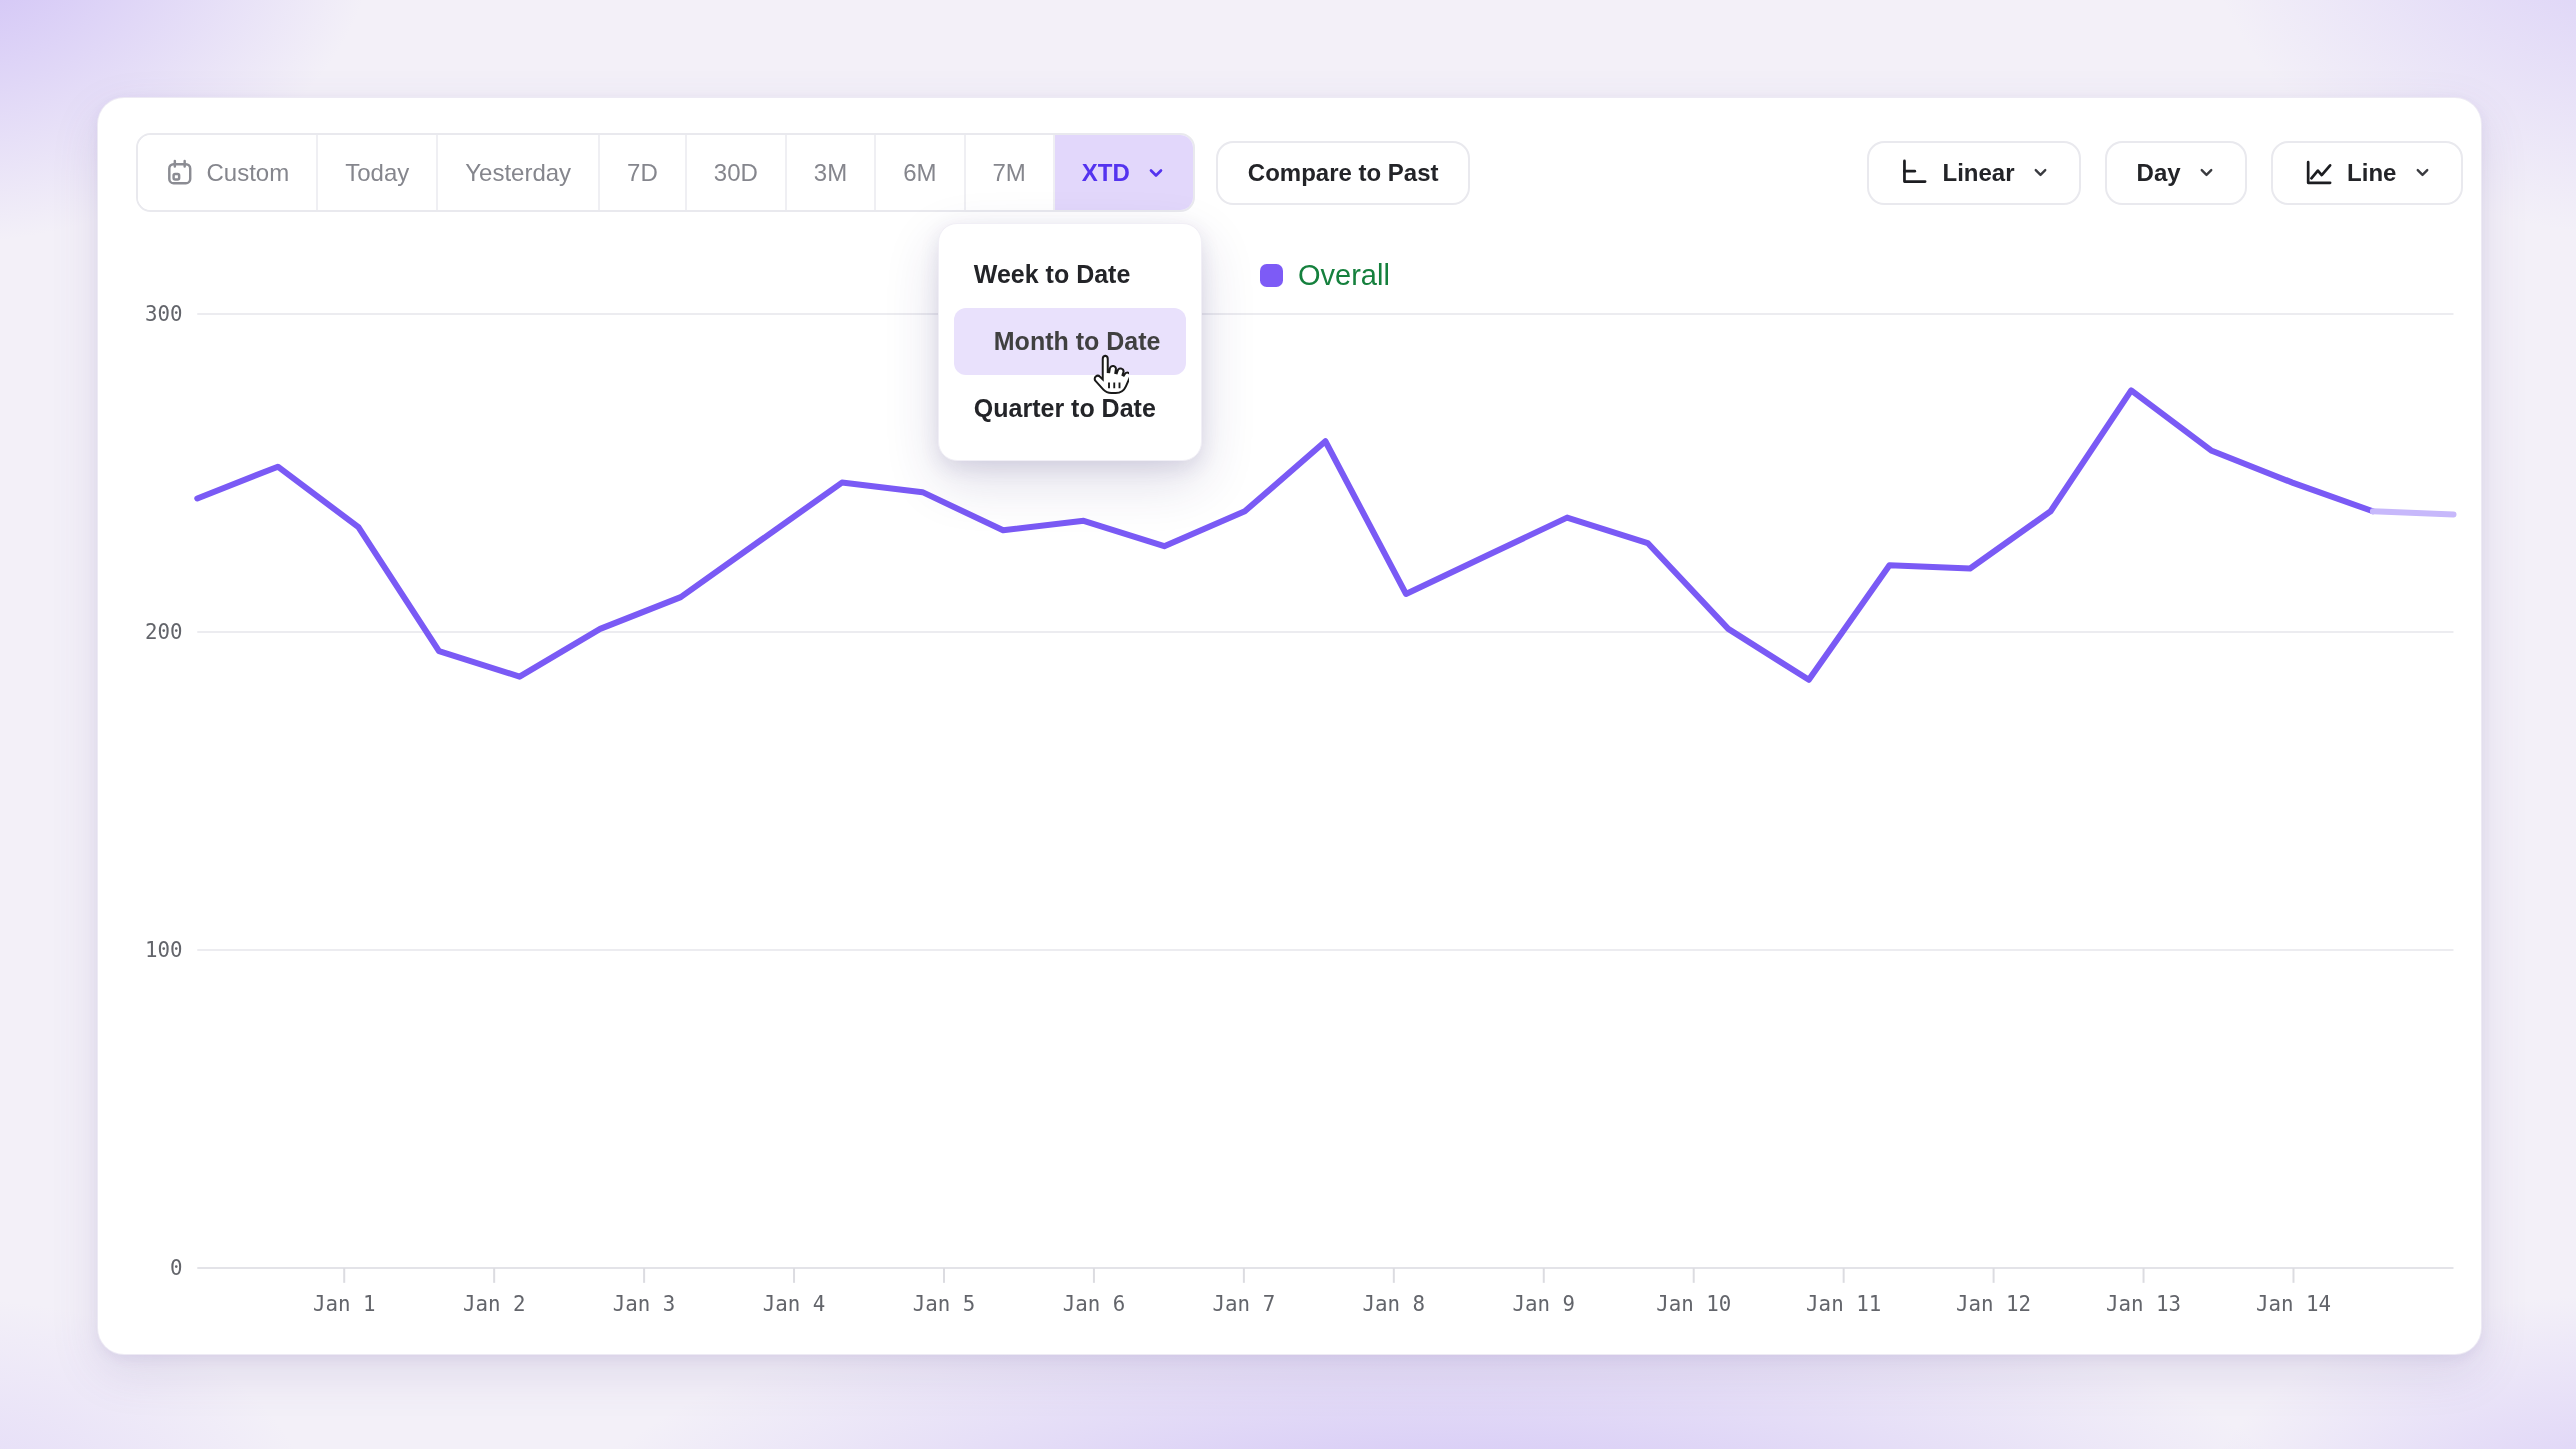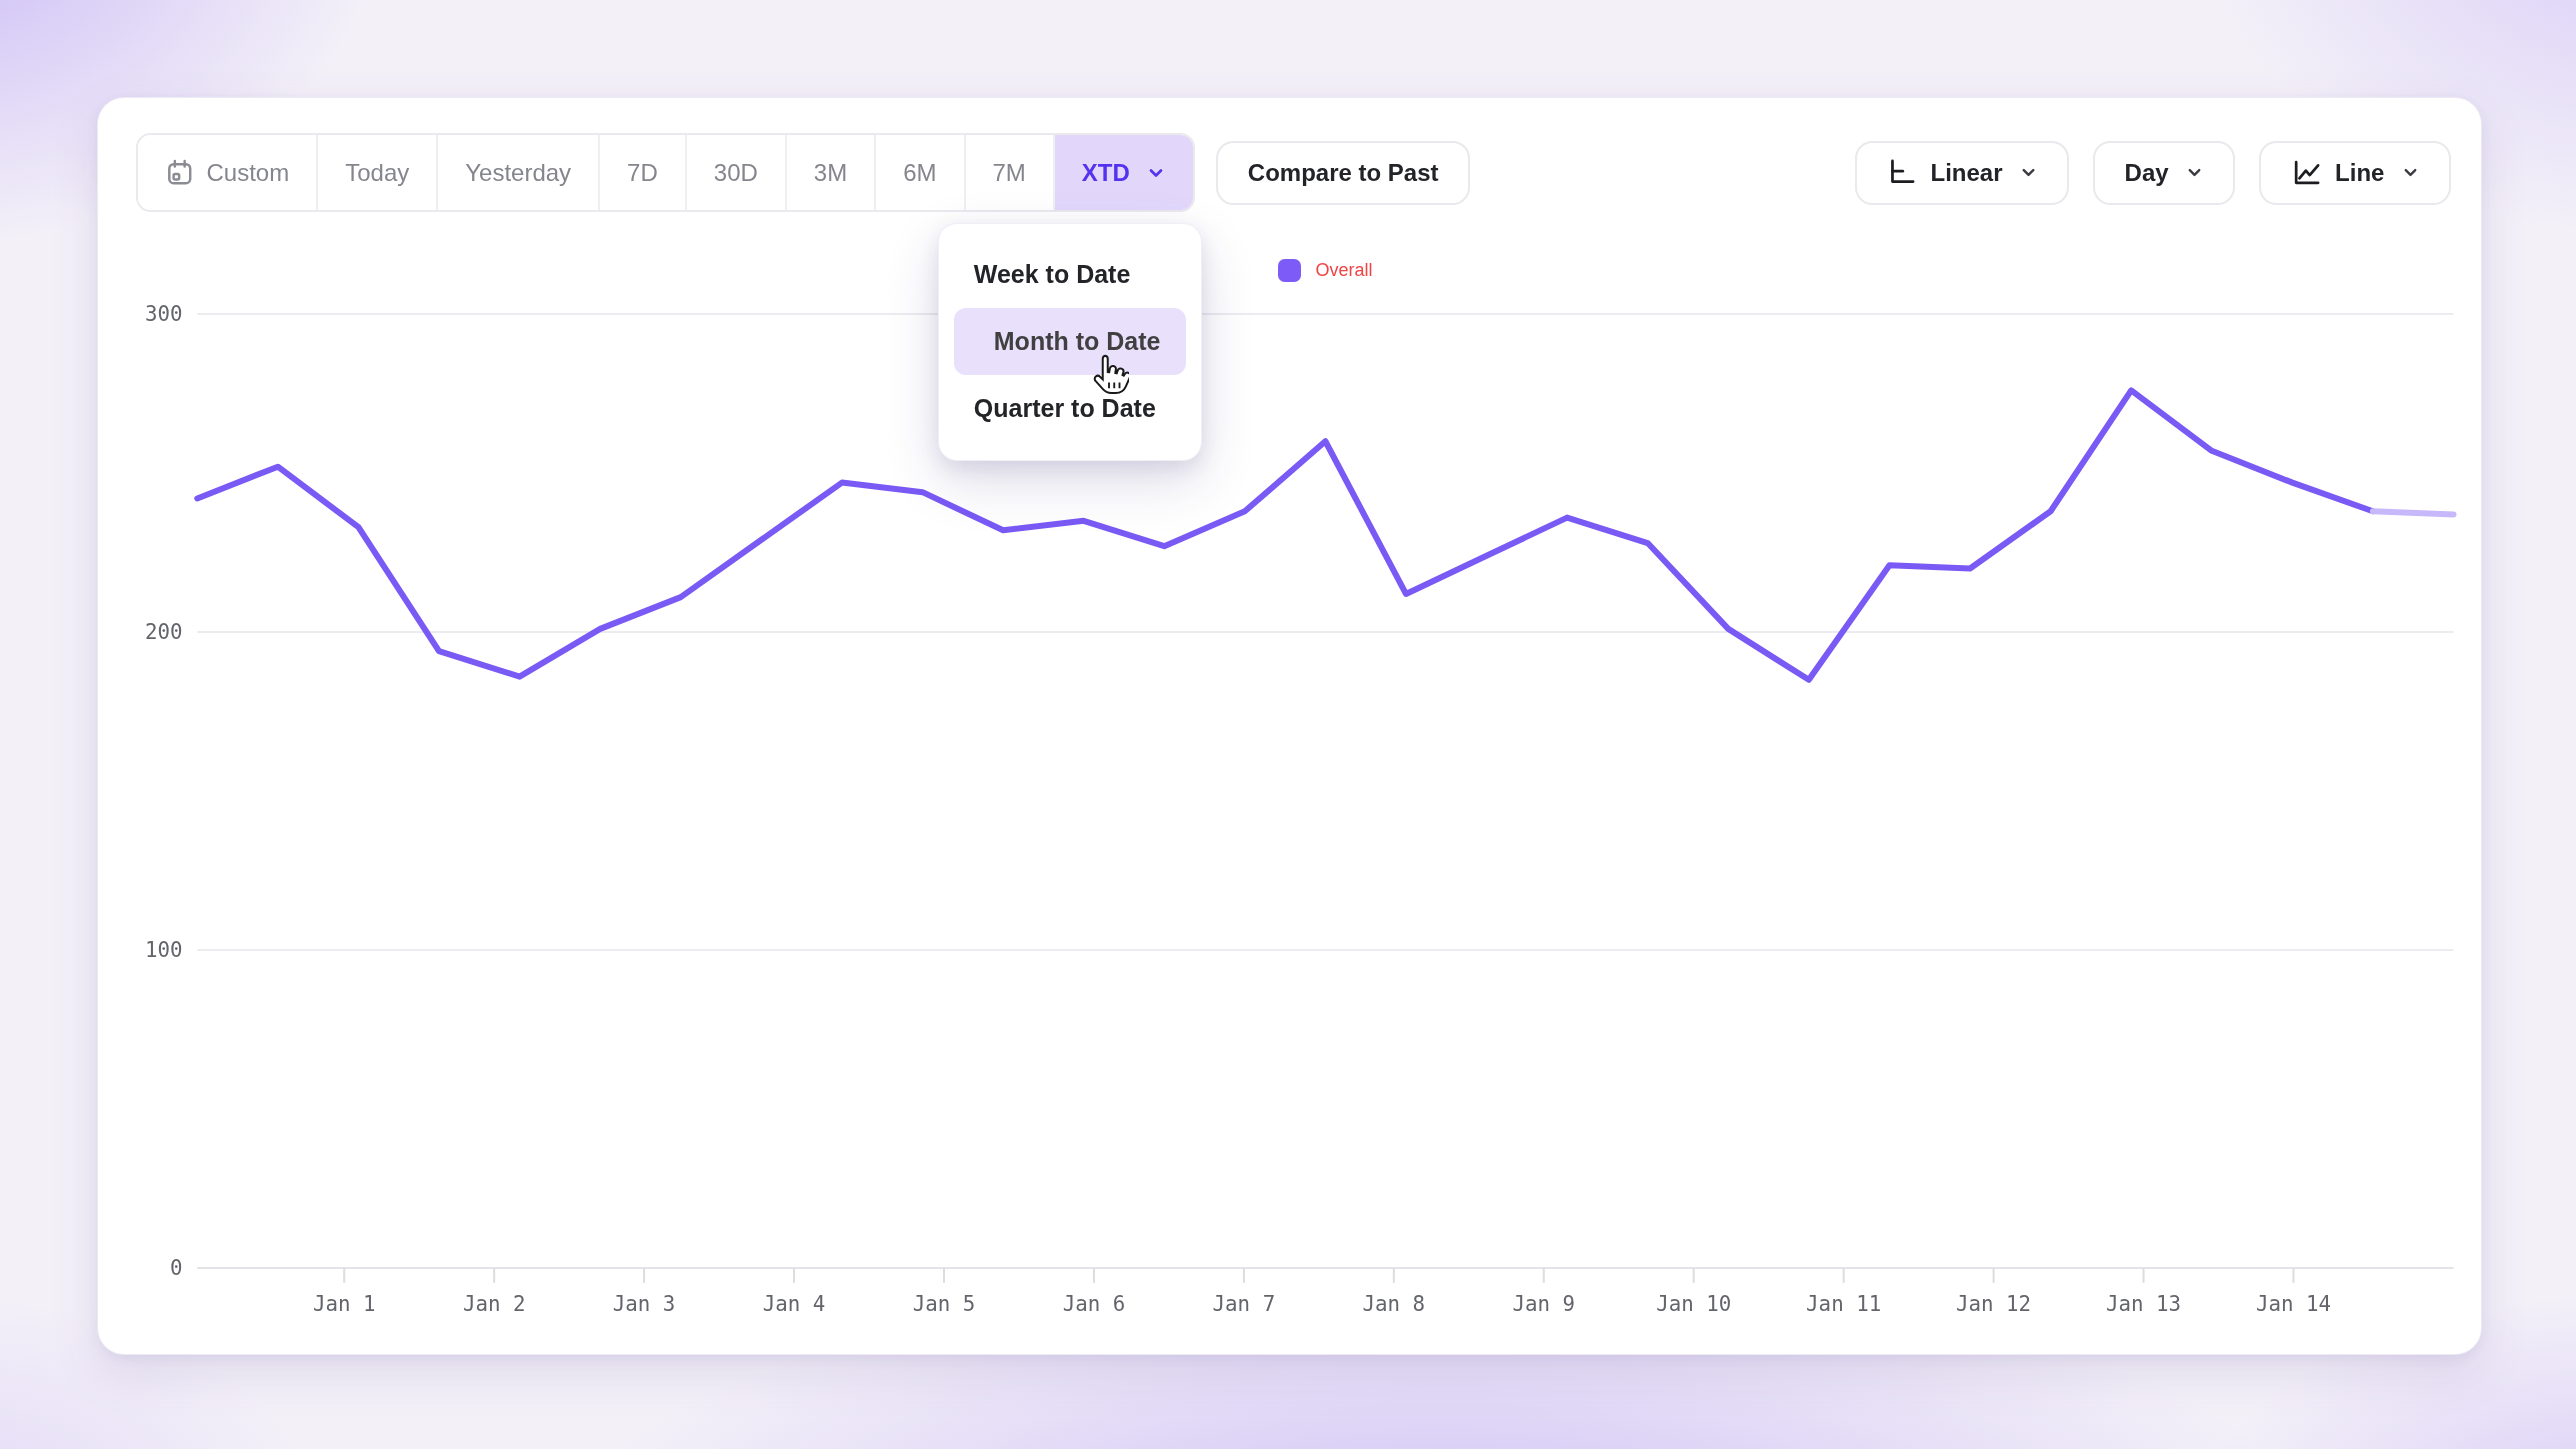--- a/index.html
+++ b/index.html
@@ -15,39 +15,39 @@
       radial-gradient(604px 349px at -2% 104%, rgba(168,138,245,.22), rgba(168,138,245,0) 60%);
   }
   .card{
     position:absolute;left:97px;top:97px;width:2383px;height:1256px;
     background:#ffffff;border-radius:27px;
     border:1.3px solid rgba(235,232,243,.9);
     box-shadow:0 17.4px 47px rgba(92,70,150,.13), 0 4px 12px rgba(92,70,150,.07);
   }
   
   .toolbar{position:absolute;left:0;top:0;width:100%;display:flex;align-items:center;
-    padding:35px 30px 0 38px;box-sizing:border-box;}
+    padding:35px 18px 0 38px;box-sizing:border-box;}
   .range-group{display:inline-flex;align-items:stretch;height:75px;background:#fff;
     border:2px solid #e9e9ee;border-radius:14.8px;overflow:hidden;}
   .seg{display:flex;align-items:center;gap:12px;padding:0 27px;font-size:24px;font-weight:500;
     color:#85868d;background:#fff;border:none;cursor:pointer;white-space:nowrap;}
   .seg + .seg{border-left:2px solid #efeff3;}
   .seg.selected{background:#e2d7fb;color:#5433ef;font-weight:600;}
   .seg .chev{display:inline-flex;margin-left:4px;color:#5433ef;}
   .btn{display:inline-flex;align-items:center;gap:13.4px;height:64px;background:#fff;
     border:2px solid #e9e9ee;border-radius:17.4px;font-size:24px;font-weight:600;color:#232428;
     padding:0 29.5px;cursor:pointer;font-family:"Liberation Sans",sans-serif;white-space:nowrap;}
   .compare{margin-left:21.5px;}
   .toolbar-right{margin-left:auto;display:inline-flex;gap:24px;}
   .chevdark{display:inline-flex;color:#3a3b40;margin-left:2.7px;}
   
   .legend{position:absolute;left:99px;top:161px;width:2256px;display:flex;
     justify-content:center;align-items:center;gap:14.8px;z-index:2;}
   .legend-swatch{width:23px;height:23px;border-radius:6.7px;}
-  .legend-label{font-size:18px;font-weight:500;color:#ef4444;}
+  .legend-label{font-size:29px;font-weight:500;color:#15803d;}
   
   #chart-svg{position:absolute;left:0;top:0;z-index:1;}
   
   .dropdown{position:absolute;left:840px;top:125px;width:264px;box-sizing:border-box;
     background:#fff;border-radius:19px;padding:17.4px 14.8px;z-index:10;
     border:1.3px solid #f1eff6;
     box-shadow:0 20px 54px rgba(50,35,110,.16), 0 6.7px 19px rgba(50,35,110,.10);}
   .dd-item{height:67px;display:flex;align-items:center;padding:0 20px;border-radius:12px;
     font-size:25px;font-weight:600;color:#232428;cursor:pointer;white-space:nowrap;}
   .dd-item.selected{background:#e9e1fc;color:#404040;padding-left:40px;}

